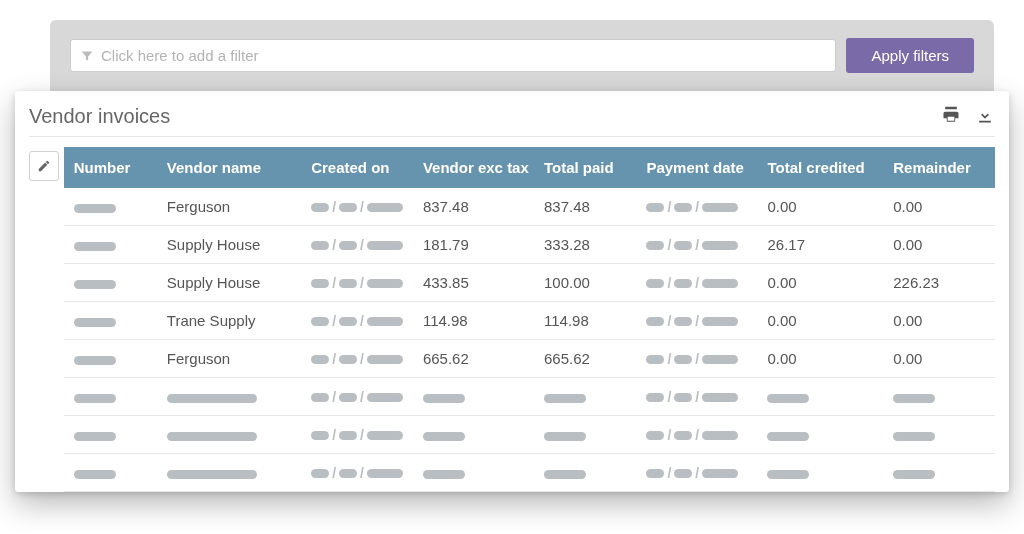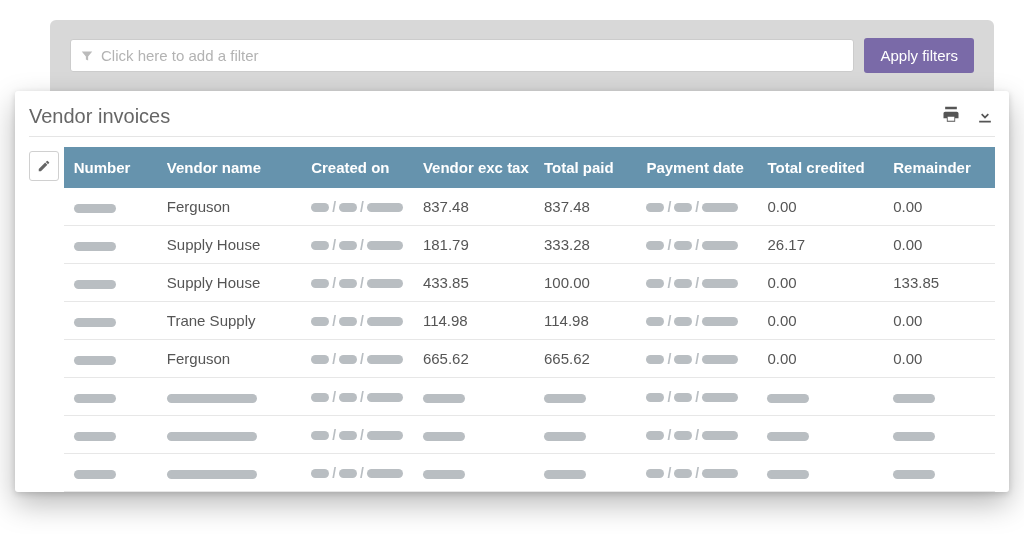--- a/index.html
+++ b/index.html
@@ -34,21 +34,21 @@
     width: 100%;
     font-size: 15px;
     color: #555;
   }
   .filter-input::placeholder { color: #b3b3b3; }
   .apply-btn {
     background: #7a6aa8;
     color: #fff;
     border: none;
     border-radius: 3px;
-    padding: 9px 16px;
+    padding: 9px 25px;
     font-size: 15px;
     cursor: pointer;
   }
 
   .panel {
     position: relative;
     margin: -12px 15px 0 15px;
     background: #fff;
     border-radius: 3px;
     box-shadow: 0 12px 30px rgba(0,0,0,0.28), 0 2px 6px rgba(0,0,0,0.15);
@@ -253,21 +253,21 @@
             <td><span>433.85</span></td>
             <td><span>100.00</span></td>
             <td><span class="redact-date">
                 <span class="seg s1"></span>
                 <span class="slash">/</span>
                 <span class="seg s2"></span>
                 <span class="slash">/</span>
                 <span class="seg s3"></span>
               </span></td>
             <td><span>0.00</span></td>
-            <td><span>133.85</span></td>
+            <td><span>226.23</span></td>
           </tr>
           <tr>
             <td><span class="redact sm"></span></td>
             <td><span>Trane Supply</span></td>
             <td><span class="redact-date">
                 <span class="seg s1"></span>
                 <span class="slash">/</span>
                 <span class="seg s2"></span>
                 <span class="slash">/</span>
                 <span class="seg s3"></span>

